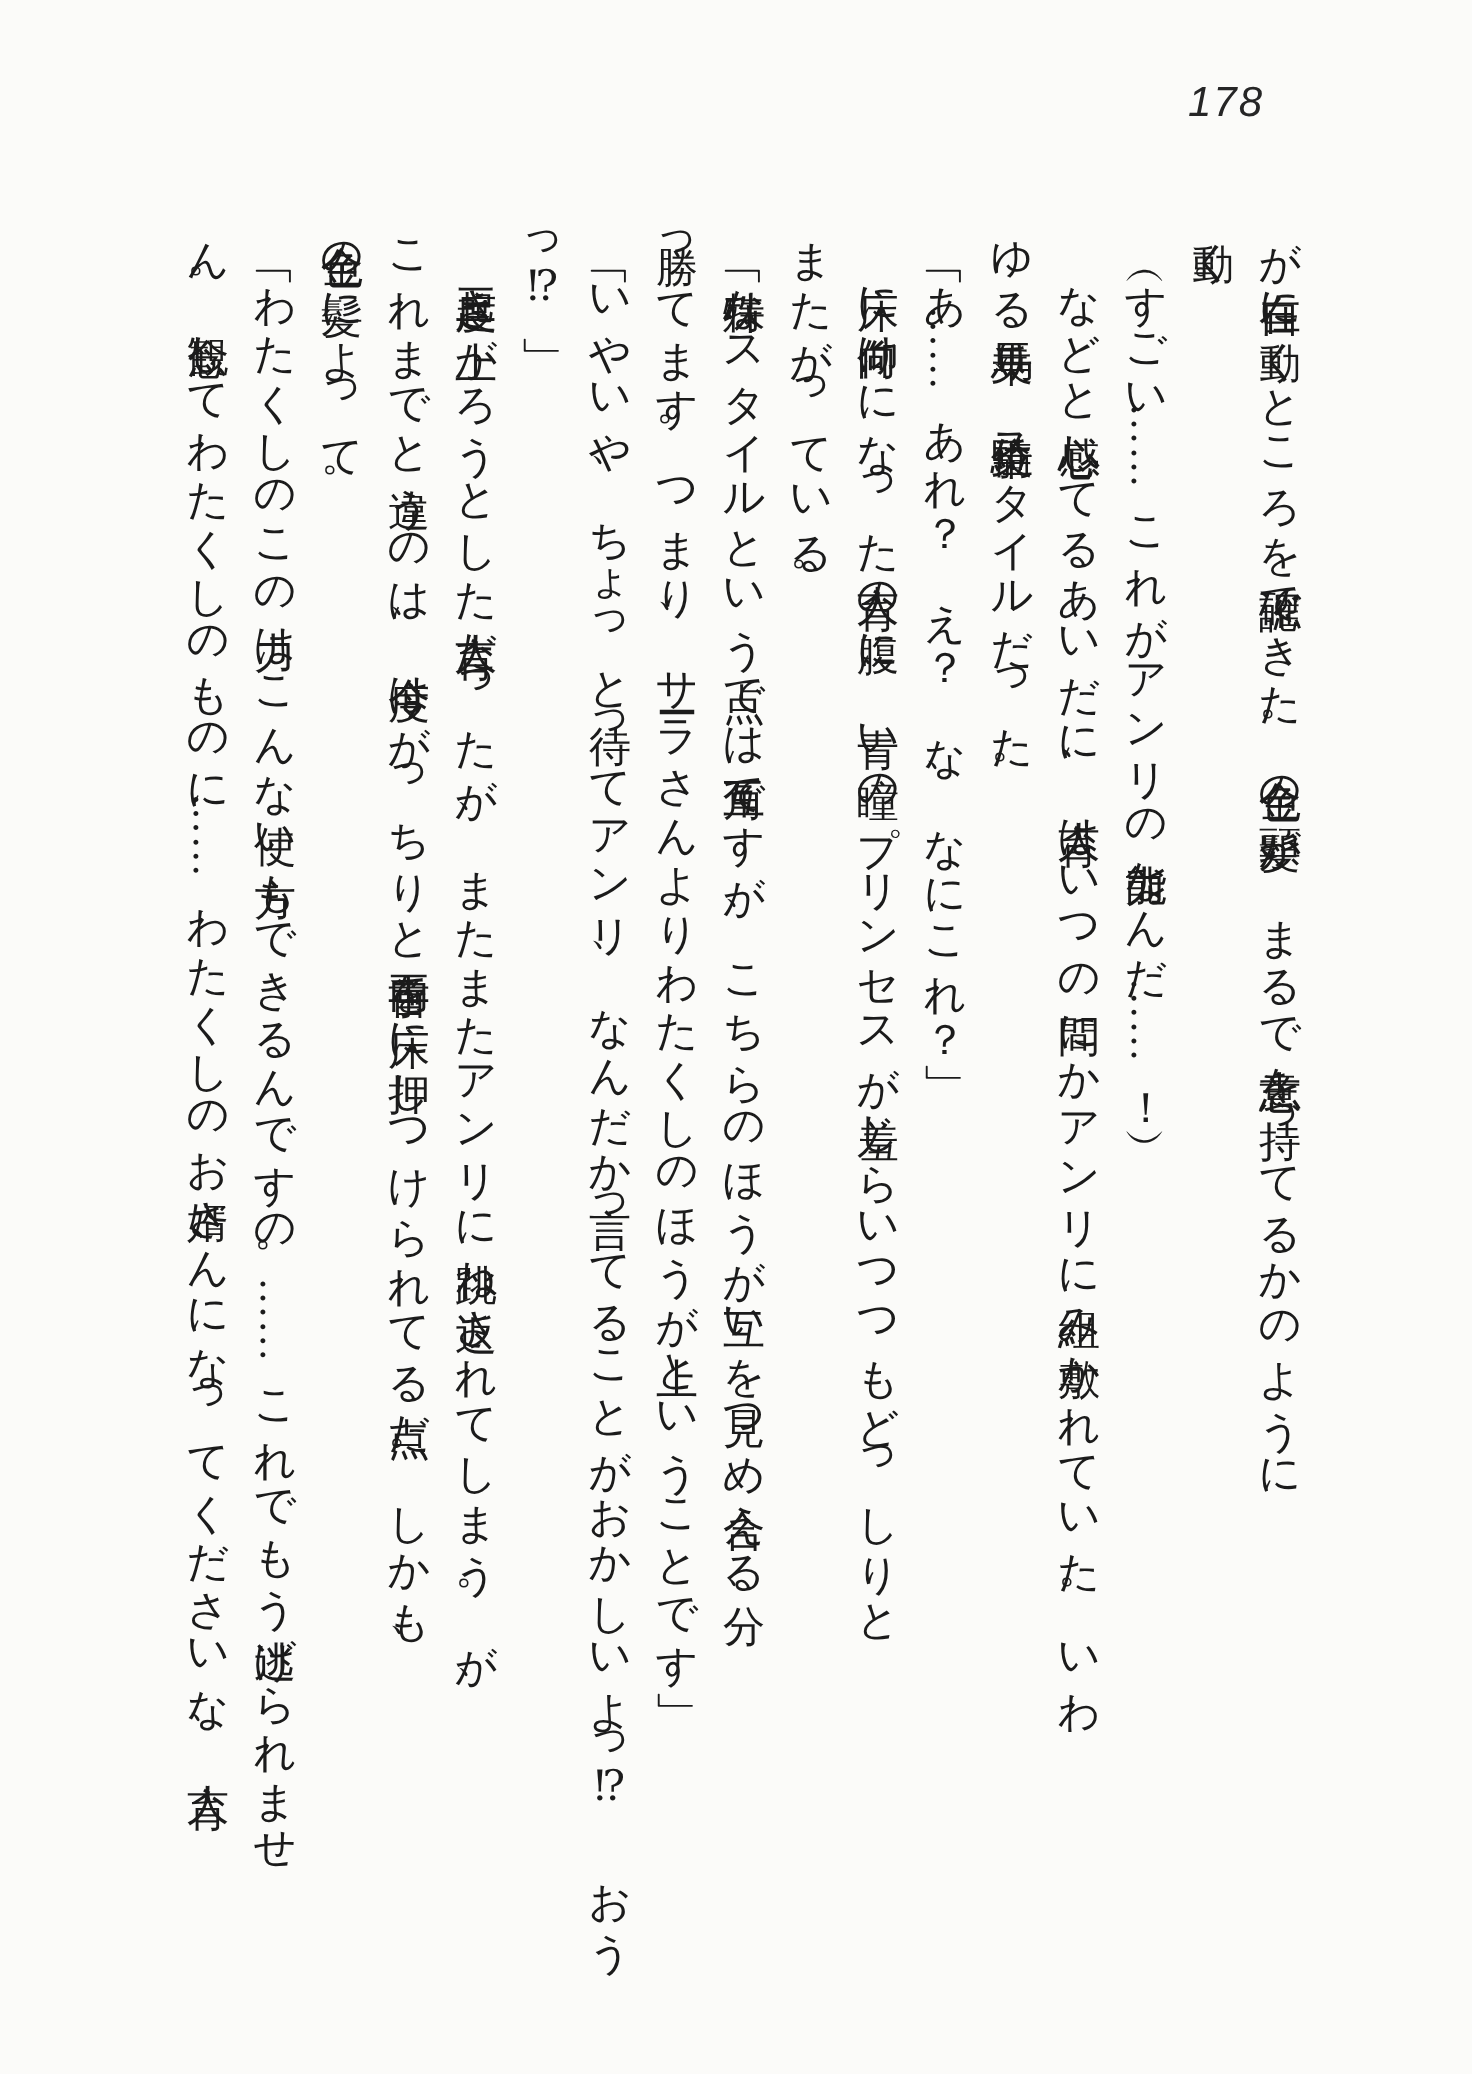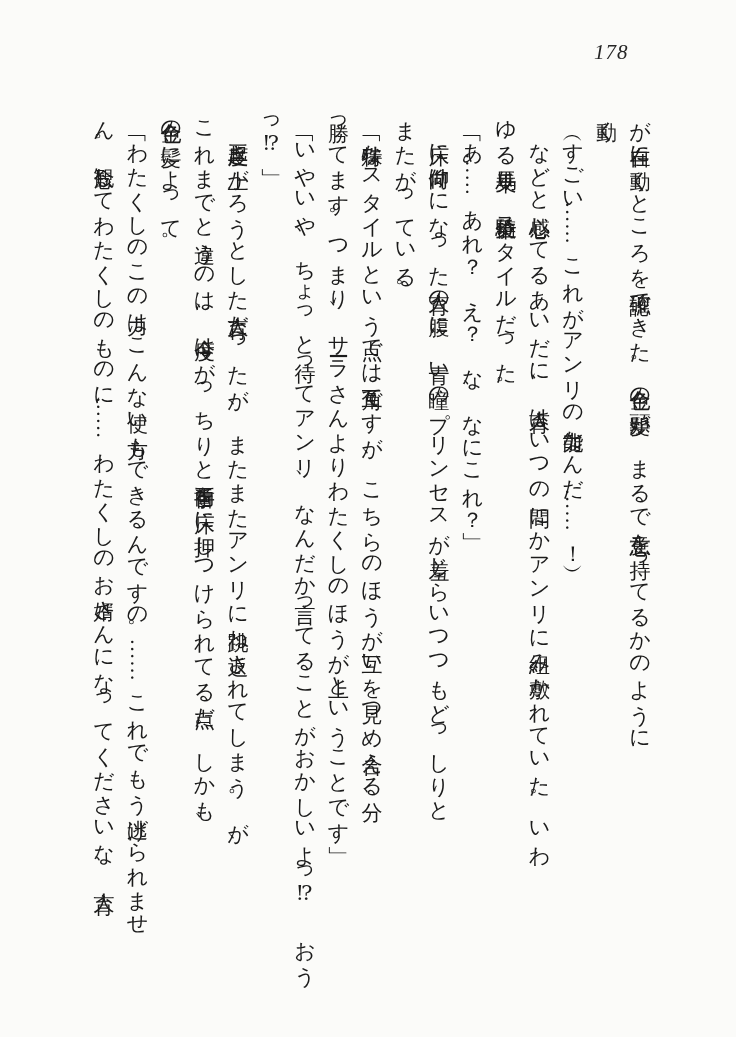--- a/index.html
+++ b/index.html
@@ -16,21 +16,21 @@
     position: absolute;
     top: 0; left: 0;
     width: 736px;
     height: 1037px;
     background: #fbfbf9;
   }
   .page-number {
     position: absolute;
     top: 40px;
     left: 594px;
-    font-family: Liberation Serif, serif;
+    font-family: Liberation Sans, sans-serif;
     font-style: italic;
     font-size: 21px;
     letter-spacing: 1px;
     color: #262626;
   }
   .text-block {
     position: absolute;
     top: 106px;
     right: 80px;
     height: 840px;

